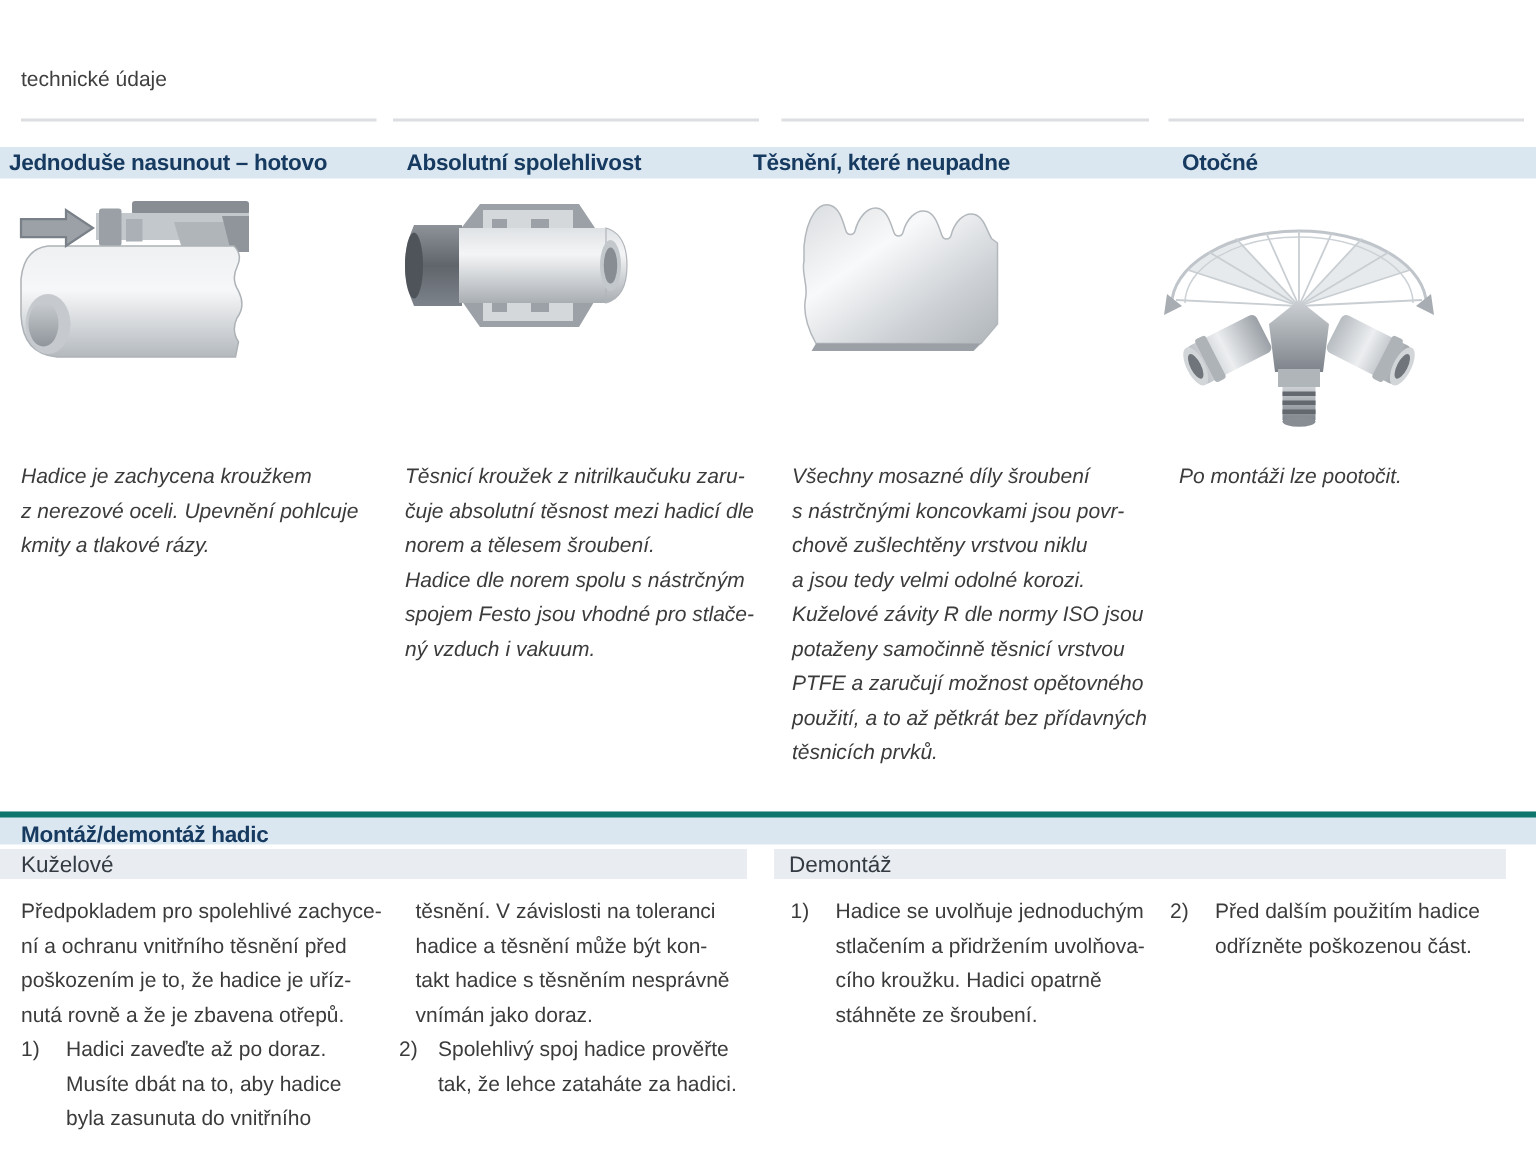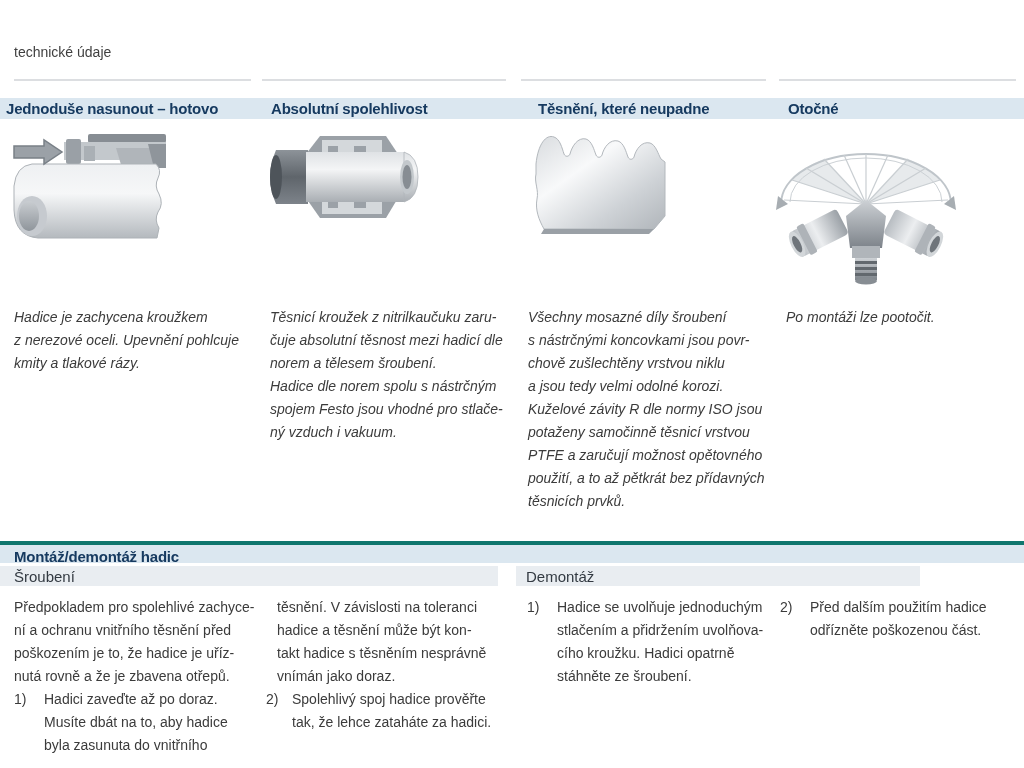--- a/index.html
+++ b/index.html
@@ -63,21 +63,21 @@
   <div class="abs page-subtitle">technické údaje</div>
 
   <div class="abs top-rule" style="left:14px; width:237px;"></div>
   <div class="abs top-rule" style="left:262px; width:244px;"></div>
   <div class="abs top-rule" style="left:521px; width:245px;"></div>
   <div class="abs top-rule" style="left:779px; width:237px;"></div>
 
   <div class="abs bar feature-bar">
     <span class="bar-label" style="left:6px;">Jednoduše nasunout – hotovo</span>
     <span class="bar-label" style="left:271px;text-align:center;">Absolutní spolehlivost</span>
-    <span class="bar-label" style="left:538px;">Těsnění, které neupadne</span>
+    <span class="bar-label" style="left:502px;">Těsnění, které neupadne</span>
     <span class="bar-label" style="left:788px;">Otočné</span>
   </div>
 
   <div class="illus" style="left:8px; top:126px;">
     <svg width="165" height="118" viewBox="0 0 165 118">
       <defs>
         <linearGradient id="ga" x1="0" y1="0" x2="0" y2="1">
           <stop offset="0" stop-color="#eef0f2"></stop>
             <stop offset="0.4" stop-color="#f6f7f8"></stop>
             <stop offset="1" stop-color="#b4b9be"></stop>
@@ -218,23 +218,23 @@
 PTFE a zaručují možnost opětovného
 použití, a to až pětkrát bez přídavných
 těsnicích prvků.</div>
   <div class="abs body-text feature-text" style="left:786px;">Po montáži lze pootočit.</div>
 
   <div class="abs bar section-bar">
     <span class="bar-label" style="left:14px;">Montáž/demontáž hadic</span>
   </div>
 
   <div class="abs subbar" style="left:0; width:498px;">
-    <span class="subbar-label" style="left:14px;">Šroubení</span>
-  </div>
-  <div class="abs subbar" style="left:516px; width:404px;">
+    <span class="subbar-label" style="left:14px;">Kuželové</span>
+  </div>
+  <div class="abs subbar" style="left:516px; width:488px;">
     <span class="subbar-label" style="left:10px;">Demontáž</span>
   </div>
 
   <div class="abs bottom-text" style="left:14px; width:250px;">
     <div class="body-text">Předpokladem pro spolehlivé zachyce-
 ní a ochranu vnitřního těsnění před
 poškozením je to, že hadice je uříz-
 nutá rovně a že je zbavena otřepů.</div>
     <div class="body-text list-item">
       <span class="num">1)</span>

